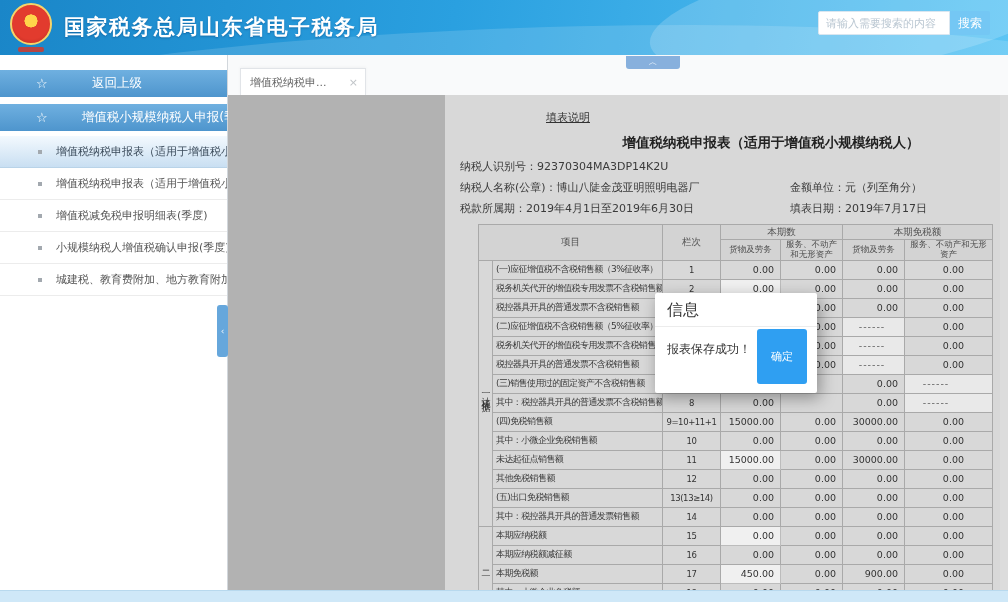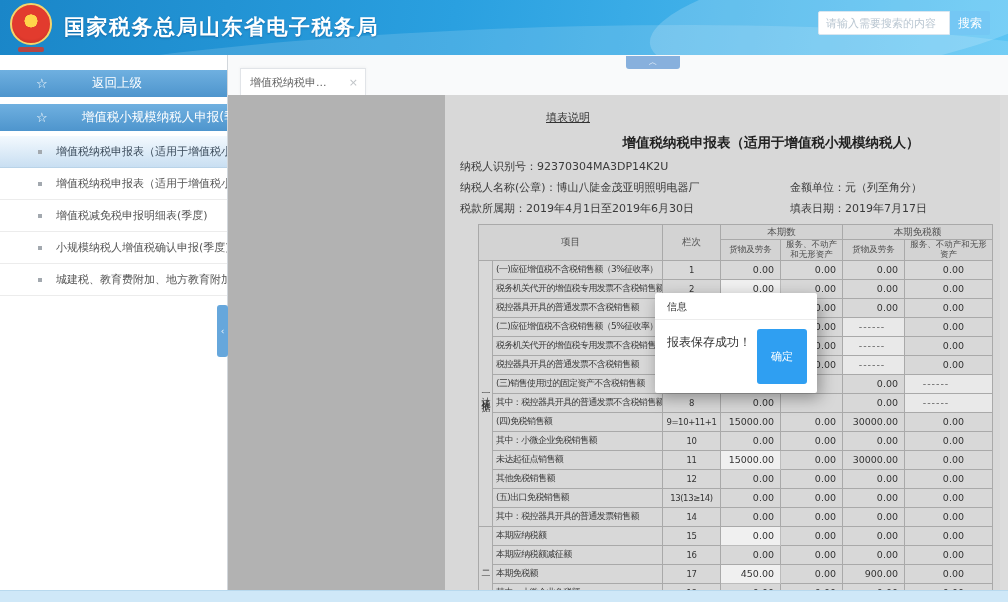--- a/index.html
+++ b/index.html
@@ -80,21 +80,21 @@
   td.item { text-align:left; letter-spacing:-0.6px; color:#3a3a3a; }
   td.colno { text-align:center; font-size:8.5px; letter-spacing:-0.4px; }
   td.val { text-align:right; font-size:9.5px; padding-right:6px; color:#333; }
   td.val.last { padding-right:28px; }
   td.val.dash { text-align:center; background:#e9e9e9; color:#555; letter-spacing:1px; }
   td.val.boxed { background:#f0f0f0; border-color:#bcbcbc; }
 
   
   .modal { position:absolute; left:655px; top:293px; width:162px; height:100px; background:#fff;
     border-radius:2px; box-shadow:3px 5px 16px rgba(0,0,0,.35); z-index:50; }
-  .m-title { font-size:10px; color:#333; padding:7px 12px 5px; border-bottom:1px solid #ececec; }
+  .m-title { font-size:16px; color:#333; padding:7px 12px 5px; border-bottom:1px solid #ececec; }
   .m-msg { font-size:12px; color:#333; padding:14px 12px 0; }
   .m-ok { position:absolute; right:10px; bottom:9px; background:#2f9ff2; color:#fff; border:none;
     border-radius:3px; font-size:11px; padding:20px 14px; cursor:pointer; }
 
   
   .footer { position:absolute; left:0; bottom:0; width:1008px; height:12px; background:#cfe8f8;
     border-top:1px solid #b8d9ee; }
 </style>
 </head>
 <body>

